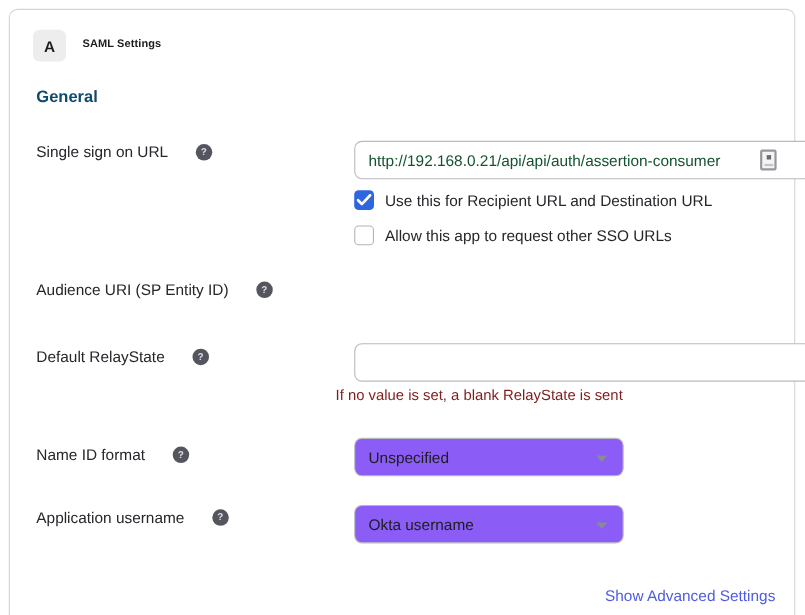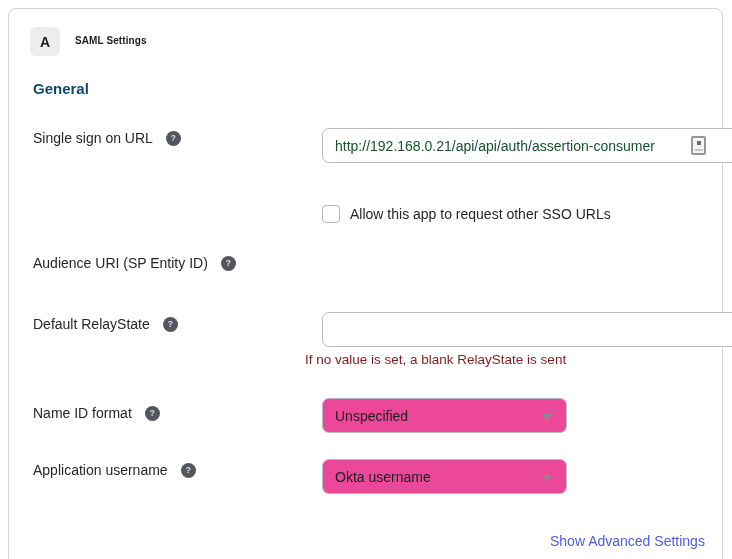--- a/index.html
+++ b/index.html
@@ -38,21 +38,21 @@
   }
   .section-heading {
     position: absolute;
     left: 24px; top: 71px;
     font-size: 15px; font-weight: bold; color: #0c4a6e;
   }
   .field-label {
     position: absolute;
     left: 24px;
     font-size: 14px; color: #26262b;
-    display: flex; align-items: center; gap: 13px;
+    display: flex; align-items: center; gap: 25px;
     white-space: nowrap;
   }
   .help-icon {
     width: 15px; height: 15px;
     border-radius: 50%;
     background: #55555e;
     color: #d9dbe6;
     font-size: 9px; font-weight: bold;
     display: inline-flex; align-items: center; justify-content: center;
     cursor: pointer;
@@ -114,21 +114,21 @@
     left: 296px;
     font-size: 13.5px; color: #7f1d1d;
     white-space: nowrap;
   }
   .select-box {
     position: absolute;
     left: 313px;
     width: 245px; height: 35px;
     border: 1px solid #b9b9c0;
     border-radius: 7px;
-    background: #ec4899;
+    background: #8b5cf6;
     display: flex; align-items: center;
     padding: 0 12px;
     font-size: 14px; color: #1d1d21;
     cursor: pointer;
     text-align: right;
   }
   .select-caret {
     position: absolute;
     right: 14px; top: 15px;
     width: 0; height: 0;
@@ -156,20 +156,28 @@
     <div class="panel-title">SAML Settings</div>
     <div class="section-heading">General</div>
 
     <div class="field-label" style="top:121px;">
       <span>Single sign on URL</span>
       <span class="help-icon">?</span>
     </div>
     <input class="text-input" style="top: 119px;" type="text" value="http://192.168.0.21/api/api/auth/assertion-consumer">
     <span class="input-suffix" style="left:682px; top:127px;"></span>
 
+    <div class="checkbox-row" style="top:164px;">
+      <span class="checkbox checked">
+        <svg width="14" height="12" viewBox="0 0 14 12">
+          <polyline points="1.5,6 5,9.5 12.5,1.5" fill="none" stroke="#ffffff" stroke-width="2.4" stroke-linecap="round" stroke-linejoin="round"></polyline>
+        </svg>
+      </span>
+      <span class="checkbox-label">Use this for Recipient URL and Destination URL</span>
+    </div>
 
     <div class="checkbox-row" style="top:196px;">
       <span class="checkbox unchecked"></span>
       <span class="checkbox-label">Allow this app to request other SSO URLs</span>
     </div>
 
     <div class="field-label" style="top:246px;">
       <span>Audience URI (SP Entity ID)</span>
       <span class="help-icon">?</span>
     </div>

